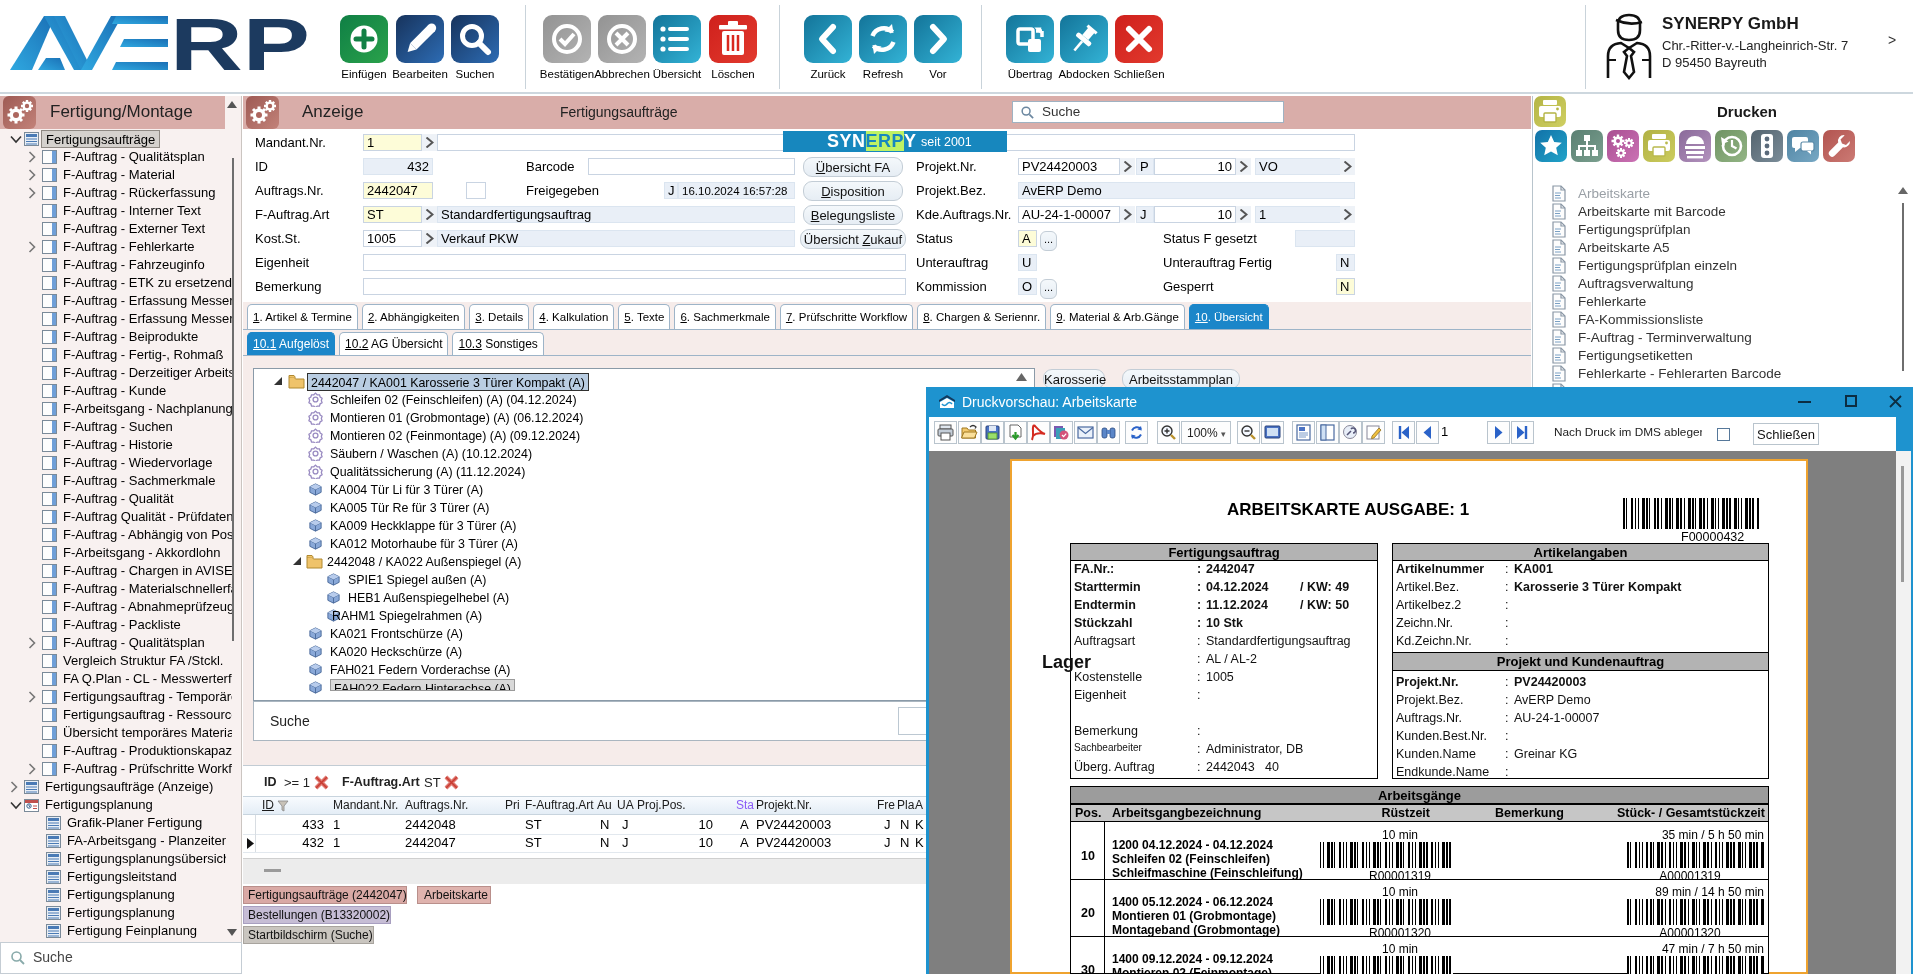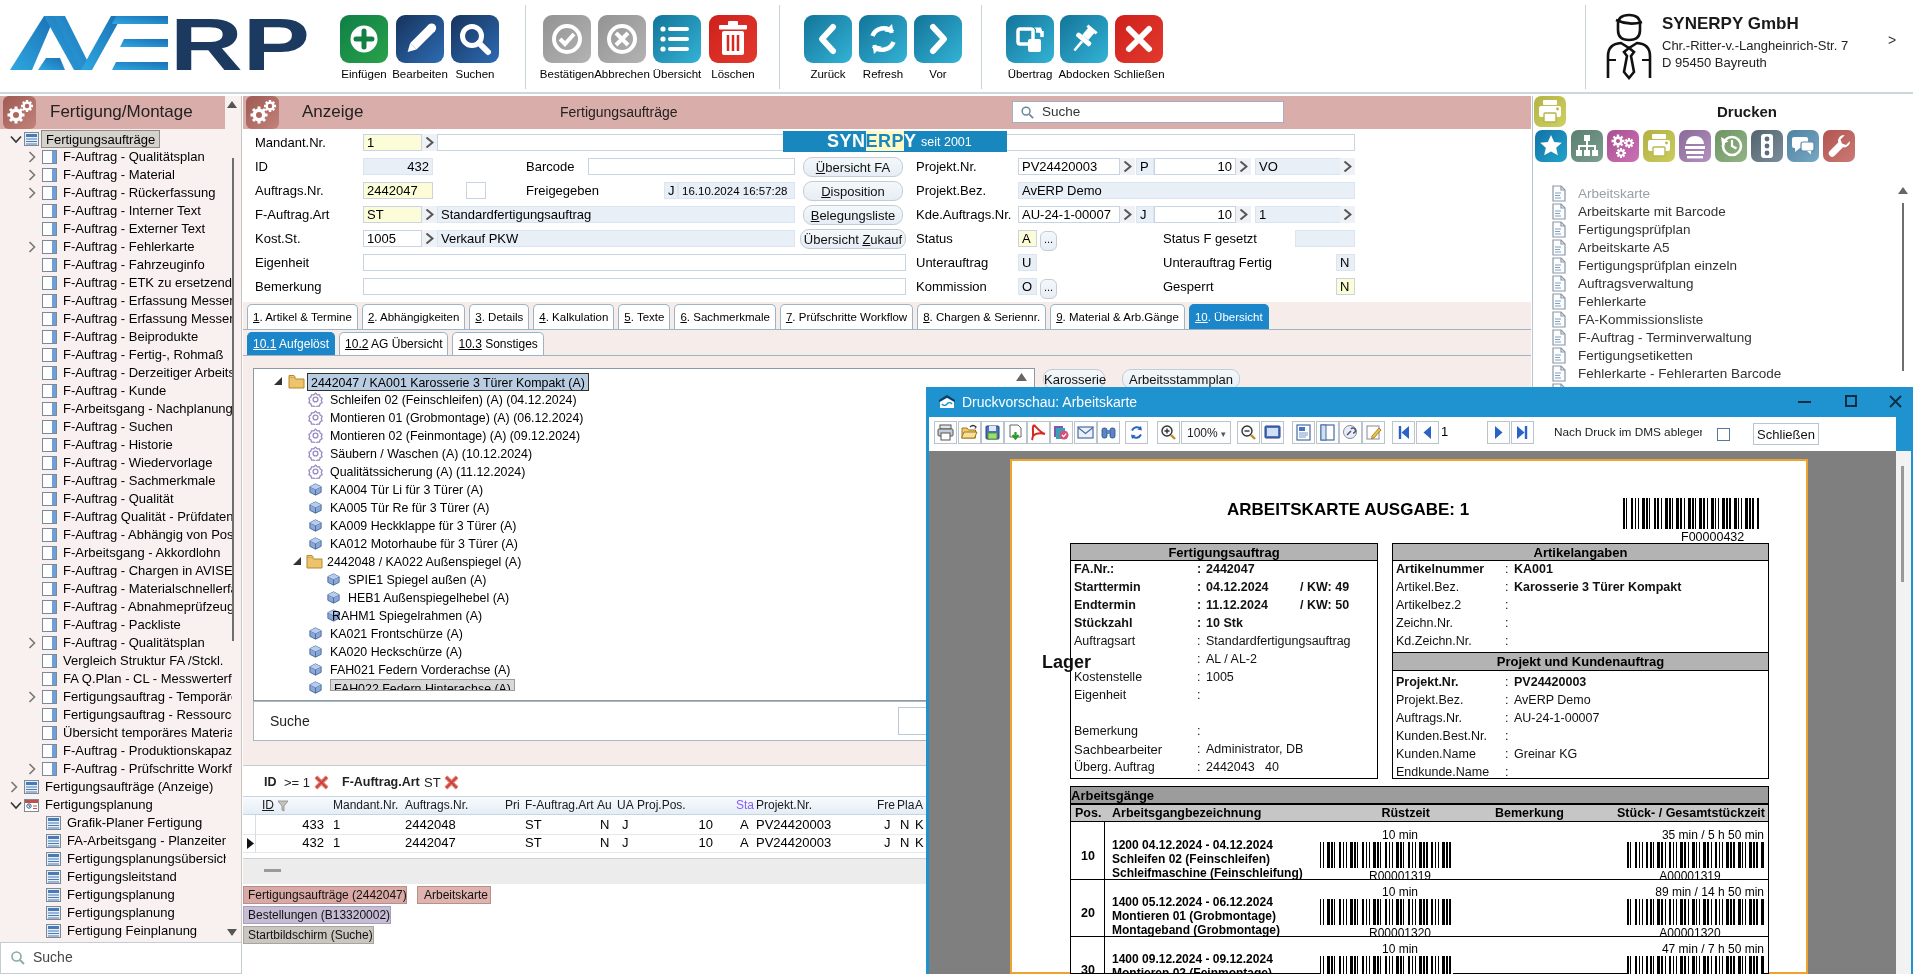--- a/index.html
+++ b/index.html
@@ -505,21 +505,21 @@
     </svg>
 <div class="abs" style="left:1042px;top:104px;font-size:13.5px;color:#333">Suche</div>
 <div class="abs" style="left:243px;top:129px;width:1288px;height:173px;background:#fff"></div>
 <div class="fldlab" style="left:255px;top:134px;font-size:13px">Mandant.Nr.</div>
 <div class="fld f-yellow" style="left:363px;top:134px;width:59px;text-align:left">1</div>
 <div class="chev" style="left:422px;top:134px"><svg width="9" height="11" viewBox="0 0 9 11" style="margin-top:3px">
         <path d="M1.5 0.5 L7.5 5.5 L1.5 10.5" stroke="#555" stroke-width="2" fill="none"></path>
       </svg></div>
 <div class="fld f-white" style="left:437px;top:134px;width:918px;text-align:left"></div>
 <div class="abs" style="left:783px;top:131px;width:224px;height:21px;background:#1787be"></div>
-<div class="abs" style="left:827px;top:131px;font-size:18px;font-weight:700;color:#fff;letter-spacing:0.5px;line-height:21px">SYN<span style="background:#fef9c3;color:#1787be">ERP</span>Y</div>
+<div class="abs" style="left:827px;top:131px;font-size:18px;font-weight:700;color:#fff;letter-spacing:0.5px;line-height:21px">SYN<span style="background:#bef264;color:#1787be">ERP</span>Y</div>
 <div class="abs" style="left:921px;top:134px;font-size:12.5px;color:#fff;line-height:17px">seit 2001</div>
 <div class="fldlab" style="left:255px;top:158px;font-size:13px">ID</div>
 <div class="fld f-blue" style="left:363px;top:158px;width:70px;text-align:right">432</div>
 <div class="fldlab" style="left:526px;top:158px;font-size:13px">Barcode</div>
 <div class="fld f-white" style="left:588px;top:158px;width:207px;text-align:left"></div>
 <div class="btnp" style="left:803px;top:157px;width:100px;line-height:19px"><span style="text-decoration:underline">Ü</span>bersicht FA</div>
 <div class="fldlab" style="left:916px;top:158px;font-size:13px">Projekt.Nr.</div>
 <div class="fld f-white" style="left:1018px;top:158px;width:102px;text-align:left">PV24420003</div>
 <div class="chev" style="left:1120px;top:158px"><svg width="9" height="11" viewBox="0 0 9 11" style="margin-top:3px">
         <path d="M1.5 0.5 L7.5 5.5 L1.5 10.5" stroke="#555" stroke-width="2" fill="none"></path>
@@ -1116,21 +1116,21 @@
 <div class="abs" style="left:1042px;top:652px;font-size:18px;font-weight:700;color:#111">Lager</div>
 <div class="abs" style="left:1197px;top:652px;font-size:12.5px;font-weight:400;color:#111">:</div>
 <div class="abs" style="left:1206px;top:652px;font-size:12.5px;font-weight:400;color:#111">AL / AL-2</div>
 <div class="abs" style="left:1074px;top:670px;font-size:12.5px;font-weight:400;color:#111">Kostenstelle</div>
 <div class="abs" style="left:1197px;top:670px;font-size:12.5px;font-weight:400;color:#111">:</div>
 <div class="abs" style="left:1206px;top:670px;font-size:12.5px;font-weight:400;color:#111">1005</div>
 <div class="abs" style="left:1074px;top:688px;font-size:12.5px;font-weight:400;color:#111">Eigenheit</div>
 <div class="abs" style="left:1197px;top:688px;font-size:12.5px;font-weight:400;color:#111">:</div>
 <div class="abs" style="left:1074px;top:724px;font-size:12.5px;font-weight:400;color:#111">Bemerkung</div>
 <div class="abs" style="left:1197px;top:724px;font-size:12.5px;font-weight:400;color:#111">:</div>
-<div class="abs" style="left:1074px;top:742px;font-size:13px;font-weight:400;color:#111">Sachbearbeiter</div>
+<div class="abs" style="left:1074px;top:742px;font-size:10px;font-weight:400;color:#111">Sachbearbeiter</div>
 <div class="abs" style="left:1197px;top:742px;font-size:12.5px;font-weight:400;color:#111">:</div>
 <div class="abs" style="left:1206px;top:742px;font-size:12.5px;font-weight:400;color:#111">Administrator, DB</div>
 <div class="abs" style="left:1074px;top:760px;font-size:12.5px;font-weight:400;color:#111">Überg. Auftrag</div>
 <div class="abs" style="left:1197px;top:760px;font-size:12.5px;font-weight:400;color:#111">:</div>
 <div class="abs" style="left:1206px;top:760px;font-size:12.5px;font-weight:400;color:#111">2442043&nbsp;&nbsp;&nbsp;40</div>
 <div class="abs" style="left:1392px;top:543px;width:377px;height:236px;border:1px solid #000;background:#fff"></div>
 <div class="abs" style="left:1392px;top:543px;width:377px;height:18px;background:#b3b3b3;border:1px solid #000;font-size:13px;font-weight:700;color:#000;text-align:center;line-height:17px">Artikelangaben</div>
 <div class="abs" style="left:1396px;top:562px;font-size:12.5px;font-weight:700;color:#111">Artikelnummer</div>
 <div class="abs" style="left:1505px;top:562px;font-size:12.5px;color:#111">:</div>
 <div class="abs" style="left:1514px;top:562px;font-size:12.5px;font-weight:700;color:#111">KA001</div>
@@ -1154,21 +1154,21 @@
 <div class="abs" style="left:1505px;top:711px;font-size:12.5px;color:#111">:</div>
 <div class="abs" style="left:1514px;top:711px;font-size:12.5px;font-weight:400;color:#111">AU-24-1-00007</div>
 <div class="abs" style="left:1396px;top:729px;font-size:12.5px;font-weight:400;color:#111">Kunden.Best.Nr.</div>
 <div class="abs" style="left:1505px;top:729px;font-size:12.5px;color:#111">:</div>
 <div class="abs" style="left:1396px;top:747px;font-size:12.5px;font-weight:400;color:#111">Kunden.Name</div>
 <div class="abs" style="left:1505px;top:747px;font-size:12.5px;color:#111">:</div>
 <div class="abs" style="left:1514px;top:747px;font-size:12.5px;font-weight:400;color:#111">Greinar KG</div>
 <div class="abs" style="left:1396px;top:765px;font-size:12.5px;font-weight:400;color:#111">Endkunde.Name</div>
 <div class="abs" style="left:1505px;top:765px;font-size:12.5px;color:#111">:</div>
 <div class="abs" style="left:1070px;top:786px;width:699px;height:188px;border:1px solid #000;background:#fff"></div>
-<div class="abs" style="left:1070px;top:786px;width:699px;height:18px;background:#9c9c9c;border:1px solid #000;font-size:13px;font-weight:700;color:#000;line-height:17px">Arbeitsgänge</div>
+<div class="abs" style="left:1070px;top:786px;width:699px;height:18px;background:#9c9c9c;border:1px solid #000;font-size:13px;font-weight:700;color:#000;text-align:center;line-height:17px">Arbeitsgänge</div>
 <div class="abs" style="left:1070px;top:804px;width:699px;height:18px;background:#c6c6c6;border:1px solid #000"></div>
 <div class="abs" style="left:1075px;top:806px;width:30px;font-size:12.5px;font-weight:700;color:#000;text-align:left">Pos.</div>
 <div class="abs" style="left:1112px;top:806px;width:200px;font-size:12.5px;font-weight:700;color:#000;text-align:left">Arbeitsgangbezeichnung</div>
 <div class="abs" style="left:1330px;top:806px;width:100px;font-size:12.5px;font-weight:700;color:#000;text-align:right">Rüstzeit</div>
 <div class="abs" style="left:1495px;top:806px;width:100px;font-size:12.5px;font-weight:700;color:#000;text-align:left">Bemerkung</div>
 <div class="abs" style="left:1560px;top:806px;width:205px;font-size:12.5px;font-weight:700;color:#000;text-align:right">Stück- / Gesamtstückzeit</div>
 <div class="abs" style="left:1075px;top:849px;width:20px;font-size:12.5px;font-weight:700;text-align:right;color:#000">10</div>
 <div class="abs" style="left:1104px;top:822px;width:1px;height:57px;background:#000"></div>
 <div class="abs" style="left:1112px;top:838px;font-size:12px;font-weight:700;color:#000;line-height:14px">1200 04.12.2024 - 04.12.2024<br>Schleifen 02 (Feinschleifen)<br>Schleifmaschine (Feinschleifung)</div>
 <div class="abs" style="left:1340px;top:828px;width:120px;font-size:12px;text-align:center;color:#000">10 min</div>

